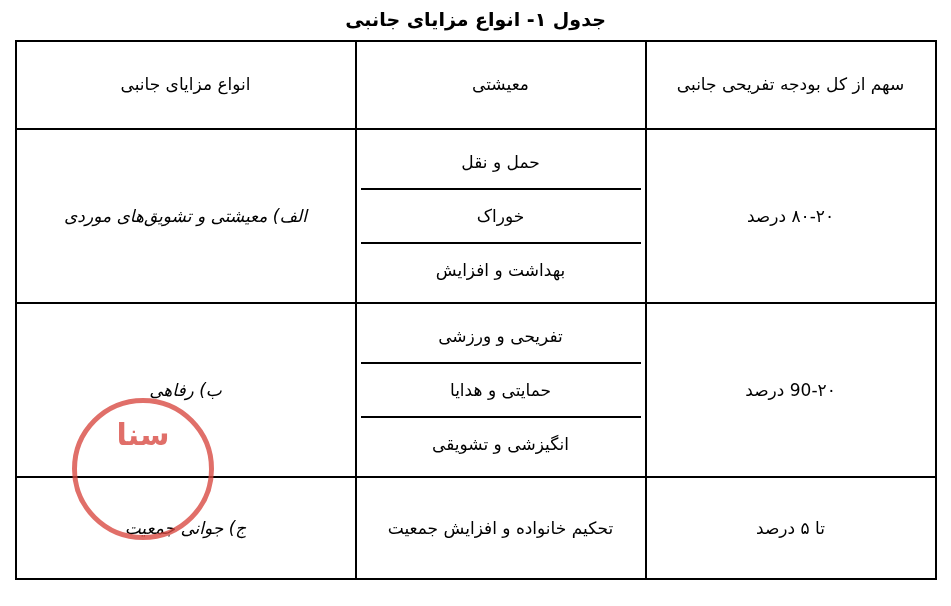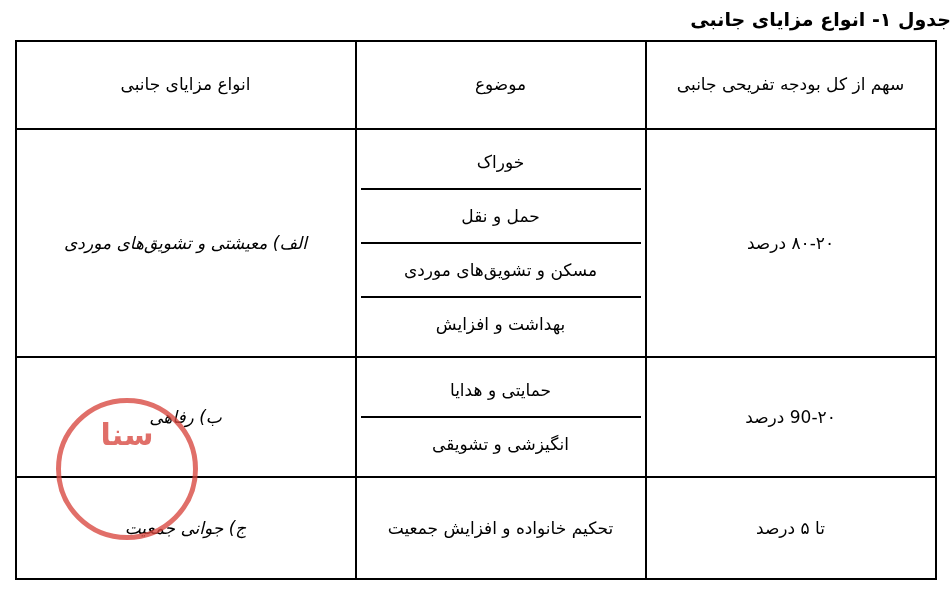--- a/index.html
+++ b/index.html
@@ -15,20 +15,21 @@
     direction: rtl;
     overflow: hidden;
   }
   .page {
     position: relative;
     width: 951px;
     height: 606px;
     box-sizing: border-box;
   }
   .caption {
+    text-align: center;
     font-size: 19px;
     font-weight: bold;
     padding-top: 8px;
     padding-bottom: 10px;
     letter-spacing: 0px;
   }
   table.benefits {
     border-collapse: collapse;
     width: 920px;
     margin: 0 auto;
@@ -88,21 +89,21 @@
     vertical-align: middle;
     padding: 4px;
   }
   table.topics tr:last-child td {
     border-bottom: 0;
   }
 
   
   .watermark {
     position: absolute;
-    left: 56px;
+    left: 72px;
     top: 398px;
     width: 150px;
     height: 150px;
     pointer-events: none;
     opacity: 0.78;
   }
   .watermark .ring {
     position: absolute;
     left: 0; top: 0;
     width: 142px;
@@ -133,53 +134,53 @@
 
   <table class="benefits">
     <colgroup>
       <col class="c-share">
       <col class="c-topic">
       <col class="c-type">
     </colgroup>
     <thead>
       <tr>
         <th>سهم از کل بودجه تفریحی جانبی</th>
-        <th>موضوع</th>
+        <th>معیشتی</th>
         <th>انواع مزایای جانبی</th>
       </tr>
     </thead>
     <tbody>
       <tr>
         <td class="share-cell">۸۰-۲۰ درصد</td>
         <td class="nested">
           <table class="topics">
             <tbody>
                 <tr>
+                  <td>حمل و نقل</td>
+                </tr>
+            <tr>
                   <td>خوراک</td>
-                </tr>
-            <tr>
-                  <td>حمل و نقل</td>
-                </tr>
-            <tr>
-                  <td>مسکن و تشویق‌های موردی</td>
                 </tr>
             <tr>
                   <td>بهداشت و افزایش</td>
                 </tr>
           </tbody>
             </table>
         </td>
         <td class="type-cell">الف) معیشتی و تشویق‌های موردی</td>
       </tr>
 
       <tr>
         <td class="share-cell">90-۲۰ درصد</td>
         <td class="nested">
           <table class="topics">
             <tbody>
+                <tr>
+                  <td>تفریحی و ورزشی</td>
+                </tr>
             <tr>
                   <td>حمایتی و هدایا</td>
                 </tr>
             <tr>
                   <td>انگیزشی و تشویقی</td>
                 </tr>
           </tbody>
             </table>
         </td>
         <td class="type-cell">ب) رفاهی</td>

